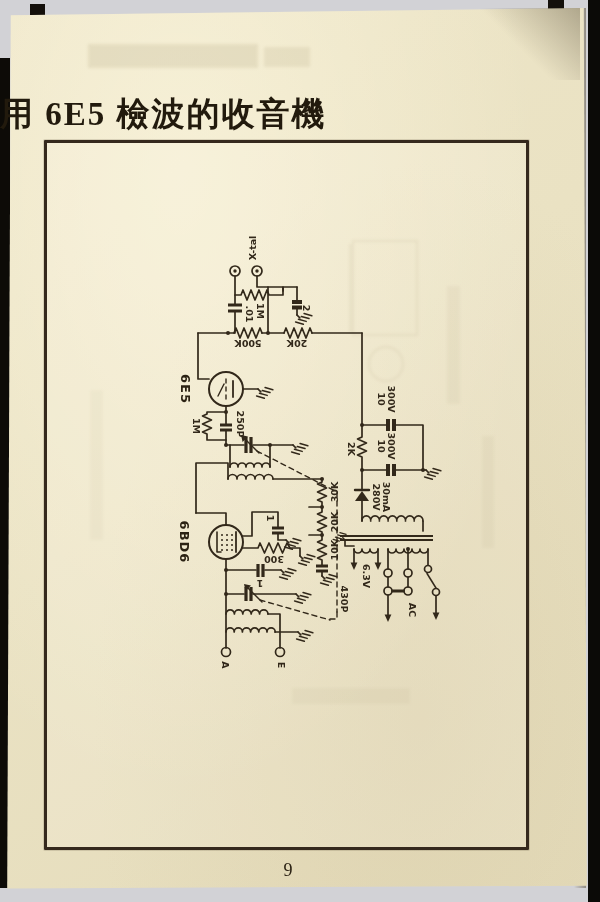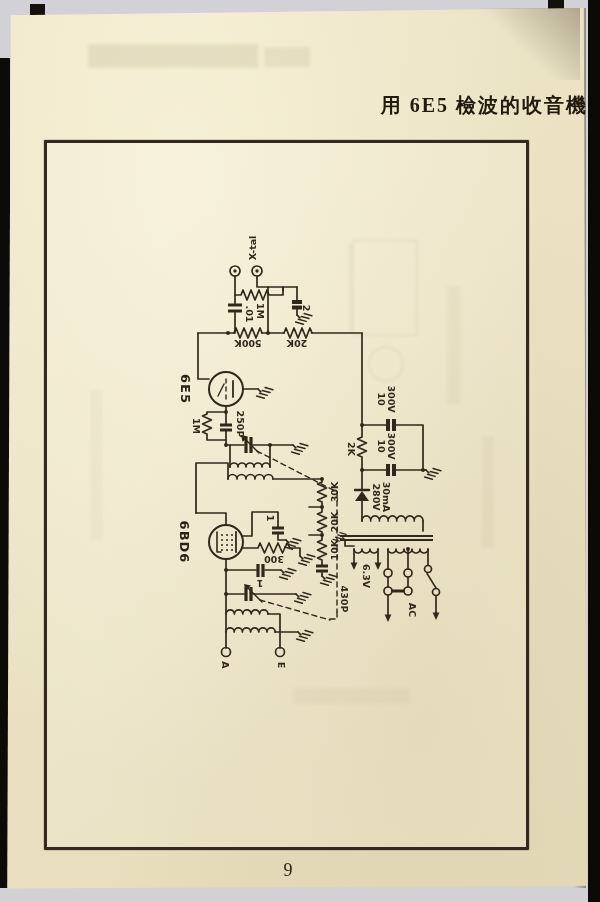--- a/index.html
+++ b/index.html
@@ -23,23 +23,23 @@
     background:linear-gradient(225deg, rgba(80,70,50,.38), rgba(80,70,50,0) 55%);
     pointer-events:none;
   }
   .frame{
     position:absolute;left:44px;top:140px;width:479px;height:704px;
     border:3px solid #35291d;border-radius:1px;
     box-shadow:0 0 0 1px rgba(60,45,25,.15);
     background:rgba(255,252,238,.18);
   }
   .title{
-    position:absolute;left:0;top:92px;width:588px;text-align:right;
+    position:absolute;left:0;top:92px;width:588px;text-align:left;
     font-family:"Liberation Serif","DejaVu Serif",serif;
-    font-weight:bold;font-size:20px;letter-spacing:2px;color:#221a0d;
+    font-weight:bold;font-size:33px;letter-spacing:2px;color:#221a0d;
   }
   .pageno{
     position:absolute;left:258px;top:860px;width:60px;text-align:center;
     font-family:"Liberation Serif","DejaVu Serif",serif;
     font-size:18px;color:#2c2315;
   }
   .ghost{position:absolute;filter:blur(1.6px);pointer-events:none;}
   svg.schem{position:absolute;left:0;top:0;}
   svg.schem path, svg.schem line, svg.schem circle, svg.schem polyline{vector-effect:none;}
   .w{stroke:#32281a;stroke-width:1.7;fill:none;stroke-linecap:round;stroke-linejoin:round;}

